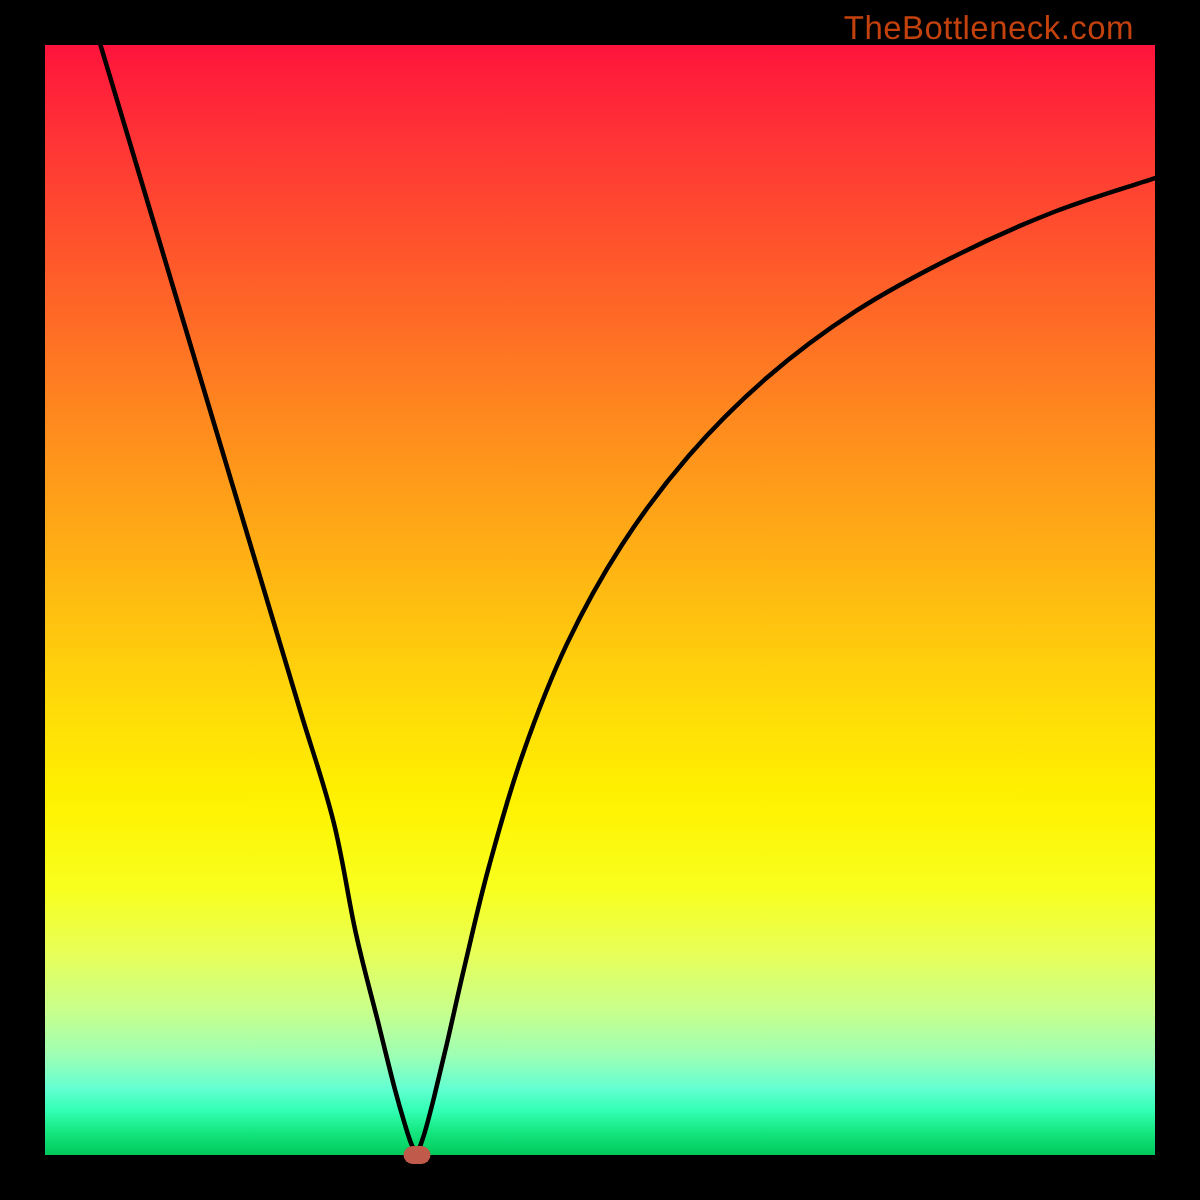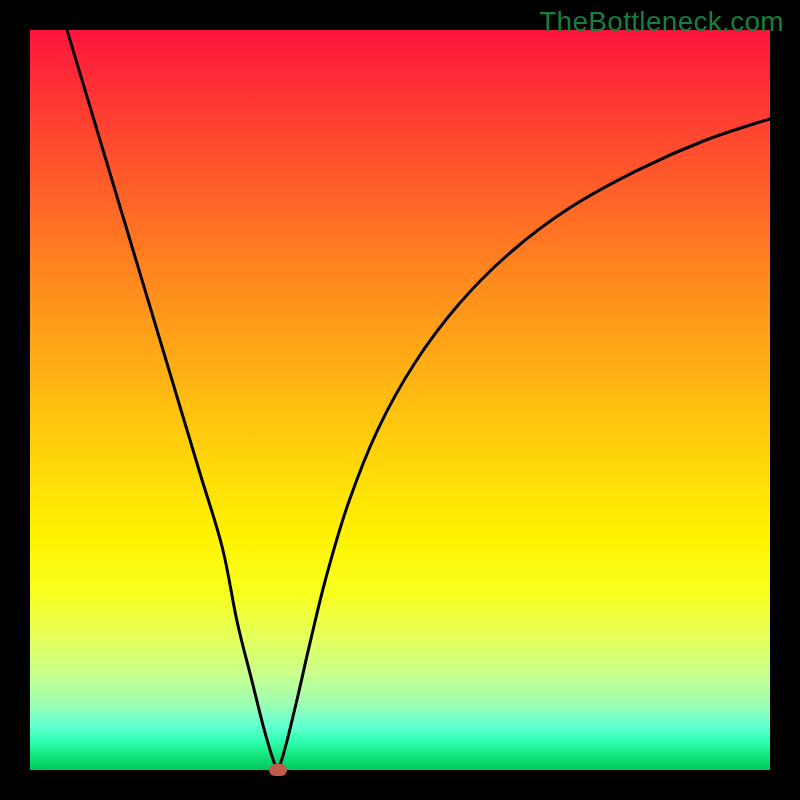--- a/index.html
+++ b/index.html
@@ -39,23 +39,23 @@
       #9effb4 91%,
       #64ffd2 94%,
       #32ffb4 96%,
       #14e67e 98%,
       #00c85a 100%
     );
   }
   .watermark {
     position: absolute;
     top: 6px;
-    right: 16px;
-    color: #15803d;
-    font-size: 28px;
+    right: 44px;
+    color: #c2410c;
+    font-size: 22px;
     letter-spacing: 0.3px;
   }
   .curve-svg {
     position: absolute;
     left: 30px;
     top: 30px;
     width: 740px;
     height: 740px;
     pointer-events: none;
   }

